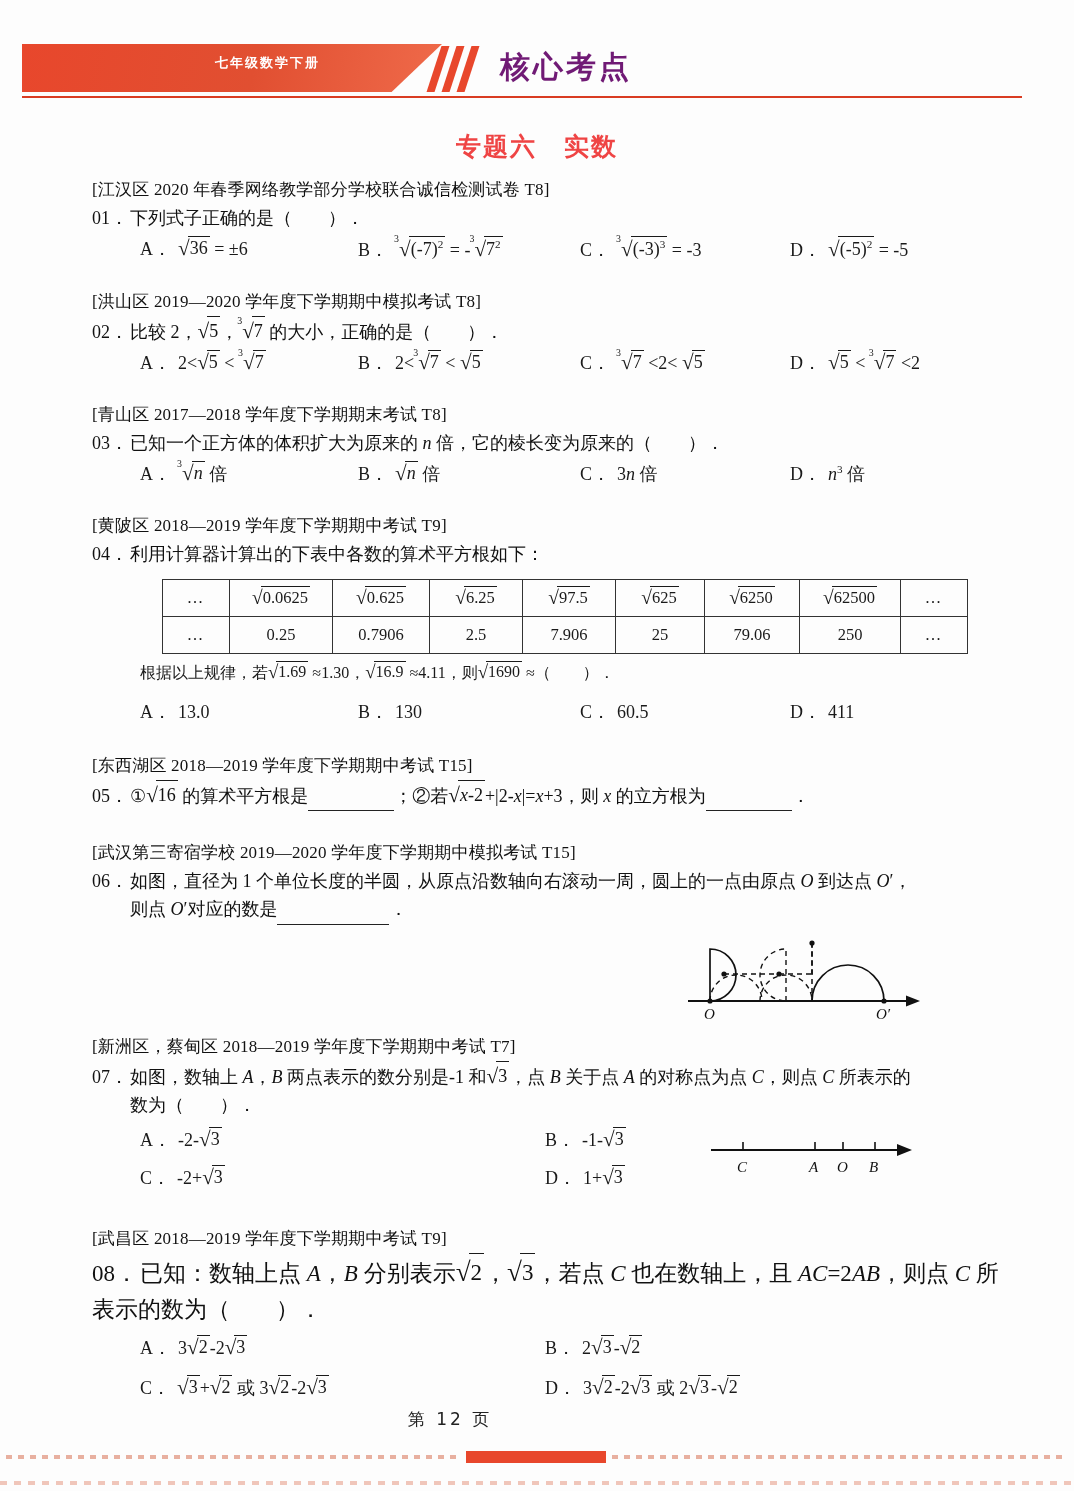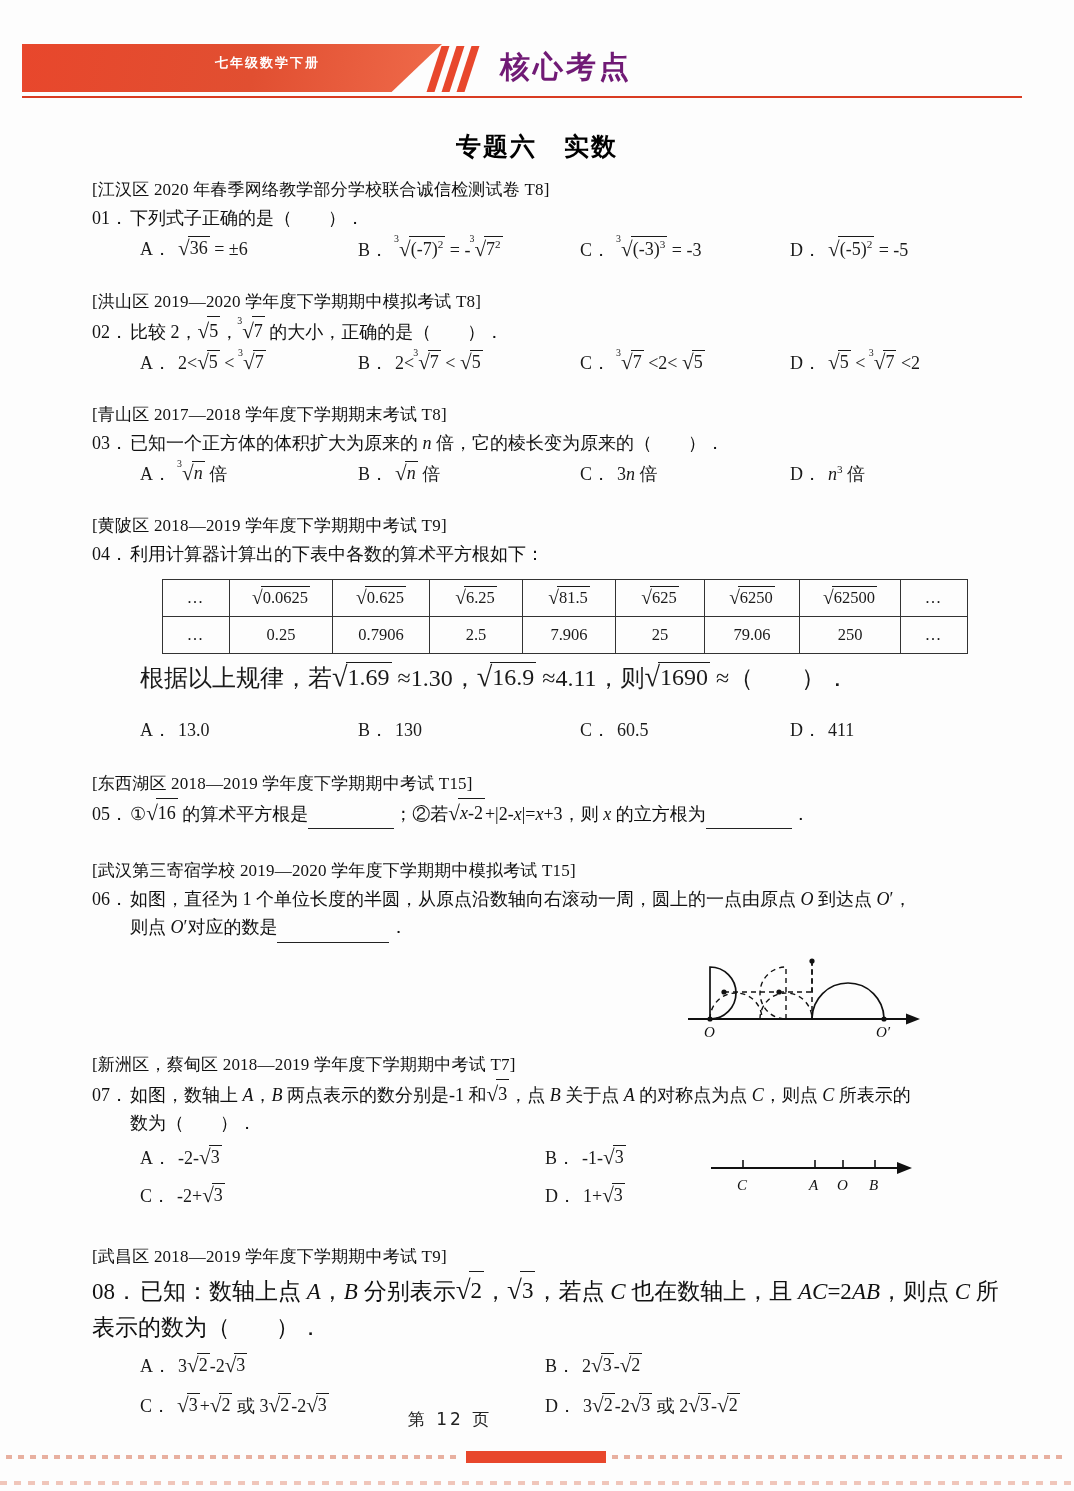--- a/index.html
+++ b/index.html
@@ -94,21 +94,21 @@
   .doc-title {
     position: absolute;
     top: 130px;
     left: 0;
     width: 1074px;
     text-align: center;
     font-family: "DejaVu Sans", sans-serif;
     font-size: 25px;
     font-weight: bold;
     letter-spacing: 2px;
-    color: #000000;
+    color: #ef4444;
   }
 
   
   .content {
     position: absolute;
     top: 178px;
     left: 92px;
     width: 910px;
   }
 
@@ -202,21 +202,21 @@
   }
   table.calc td.dots { width: 58px; letter-spacing: 2px; }
   table.calc td.c0 { width: 94px; }
   table.calc td.c1 { width: 88px; }
   table.calc td.c2 { width: 84px; }
   table.calc td.c3 { width: 84px; }
   table.calc td.c4 { width: 80px; }
   table.calc td.c5 { width: 86px; }
   table.calc td.c6 { width: 92px; }
 
-  .after-table { margin-left: 48px; font-size: 24px; margin-top: 6px; }
+  .after-table { margin-left: 48px; font-size: 16px; margin-top: 6px; }
 
   
   .fig { position: absolute; }
   #fig-roll { right: 78px; top: 88px; }
   #fig-numline { right: 78px; top: 4px; }
 
   
   .footer {
     position: absolute;
     bottom: 46px;
@@ -367,21 +367,21 @@
       </p>
 
       <div class="tbl-wrap">
         <table class="calc">
           <tbody>
               <tr>
             <td class="dots">…</td>
             <td class="c0"><span class="rad"><span class="sign">√</span><span class="body"><span>0.0625</span></span></span></td>
             <td class="c1"><span class="rad"><span class="sign">√</span><span class="body"><span>0.625</span></span></span></td>
             <td class="c2"><span class="rad"><span class="sign">√</span><span class="body"><span>6.25</span></span></span></td>
-            <td class="c3"><span class="rad"><span class="sign">√</span><span class="body"><span>81.5</span></span></span></td>
+            <td class="c3"><span class="rad"><span class="sign">√</span><span class="body"><span>97.5</span></span></span></td>
             <td class="c4"><span class="rad"><span class="sign">√</span><span class="body"><span>625</span></span></span></td>
             <td class="c5"><span class="rad"><span class="sign">√</span><span class="body"><span>6250</span></span></span></td>
             <td class="c6"><span class="rad"><span class="sign">√</span><span class="body"><span>62500</span></span></span></td>
             <td class="dots">…</td>
           </tr>
           <tr>
             <td class="dots">…</td>
             <td class="c0">0.25</td>
             <td class="c1">0.7906</td>
             <td class="c2">2.5</td>

